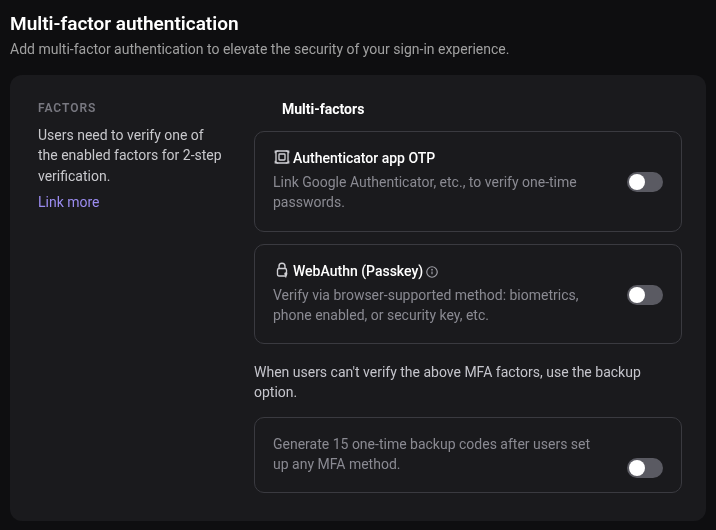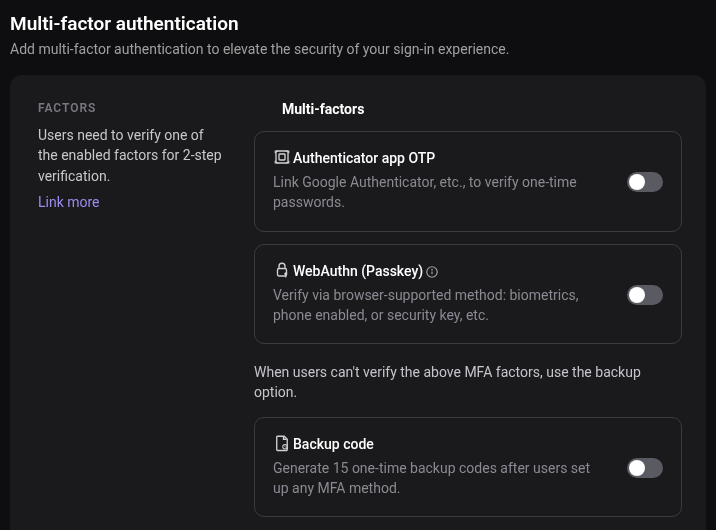--- a/index.html
+++ b/index.html
@@ -180,29 +180,18 @@
           </svg>
         </span>
       </div>
       <div class="factor-desc">Verify via browser-supported method: biometrics, phone enabled, or security key, etc.</div>
       <div class="toggle"></div>
     </div>
 
     <div class="backup-note">When users can't verify the above MFA factors, use the backup option.</div>
 
     <div class="factor-card">
-      <div class="factor-header">
-        <span class="factor-icon">
-          <svg viewBox="0 0 24 24" fill="none" stroke="currentColor" stroke-width="1.8">
-            <path d="M6 3 h9 l4 4 v14 a1 1 0 0 1 -1 1 H6 a1 1 0 0 1 -1 -1 V4 a1 1 0 0 1 1 -1 z"></path>
-            <path d="M14 3 v4 h4"></path>
-            <circle cx="16" cy="17" r="3" stroke-width="1.4"></circle>
-            <path d="M16 15.5 v1.5 l1 1" stroke-width="1.2"></path>
-          </svg>
-        </span>
-        <span class="factor-title">Backup code</span>
-      </div>
       <div class="factor-desc">Generate 15 one-time backup codes after users set up any MFA method.</div>
       <div class="toggle"></div>
     </div>
 
   </div>
 </div>
 
 </body></html>

